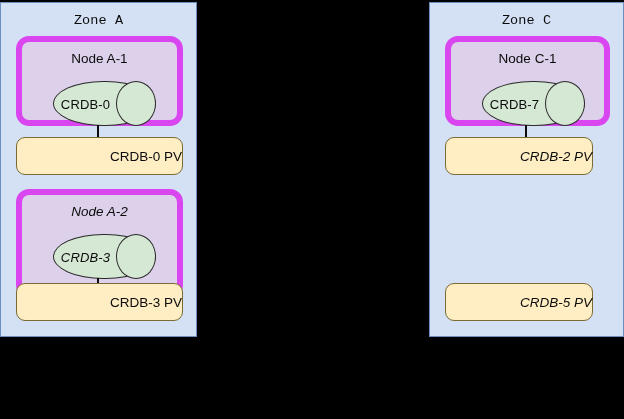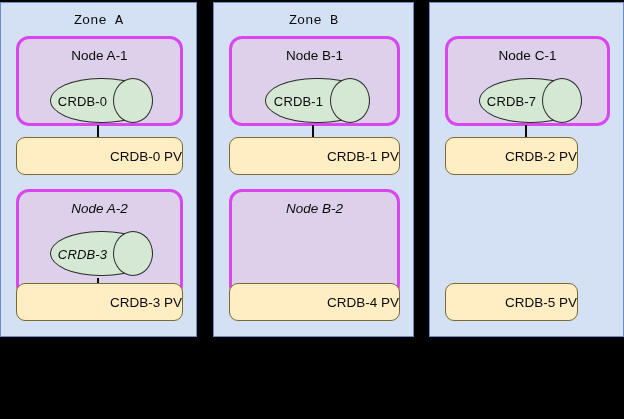--- a/index.html
+++ b/index.html
@@ -48,21 +48,21 @@
     font-size: 13.5px;
     color: #0b0b0b;
     letter-spacing: .1px;
     font-family: Liberation Mono, monospace;
   }
 
   
   .node {
     position: absolute;
     background: #ddd0ea;
-    border: 3px solid #d946ef;
+    border: 6px solid #d946ef;
     border-radius: 13px;
     box-sizing: border-box;
   }
   .node-title {
     position: absolute;
     top: 9px;
     left: 0;
     right: 0;
     text-align: center;
     font-size: 13.5px;
@@ -135,21 +135,21 @@
     border-radius: 9px;
     box-sizing: border-box;
     display: flex;
     align-items: center;
     justify-content: flex-end;
   }
   .pv-row1 { top: 134px; height: 38px; }
   .pv-row2 { top: 280px; height: 38px; }
   .zone-a .pv { left: 15px; width: 167px; }
   .zone-b .pv { left: 15px; width: 171px; }
-  .zone-c .pv { left: 15px; width: 133px; }
+  .zone-c .pv { left: 15px; width: 148px; font-style: italic; }
 
   .pv-label {
     font-size: 13.5px;
     color: #0b0b0b;
   }
 </style>
 </head>
 <body>
 
 <div id="canvas">
@@ -175,44 +175,23 @@
         <div class="cyl-cap"></div>
         <div class="cyl-label">CRDB-3</div>
       </div>
     </div>
     <div class="connector conn-row2"></div>
     <div class="pv pv-row2">
       <span class="pv-label">CRDB-3 PV</span>
     </div>
   </div>
 
-  <div class="zone zone-b">
-    <div class="zone-title">Zone B</div>
-
-    <div class="node node-row1">
-      <div class="node-title">Node B-1</div>
-      <div class="cyl">
-        <div class="cyl-cap"></div>
-        <div class="cyl-label">CRDB-1</div>
-      </div>
-    </div>
-    <div class="connector conn-row1"></div>
-    <div class="pv pv-row1">
-      <span class="pv-label">CRDB-1 PV</span>
-    </div>
-
-    <div class="node node-row2">
-      <div class="node-title">Node B-2</div>
-    </div>
-    <div class="pv pv-row2">
-      <span class="pv-label">CRDB-4 PV</span>
-    </div>
-  </div>
 
   <div class="zone zone-c">
+    <div class="zone-title">Zone C</div>
 
     <div class="node node-row1">
       <div class="node-title">Node C-1</div>
       <div class="cyl">
         <div class="cyl-cap"></div>
         <div class="cyl-label">CRDB-7</div>
       </div>
     </div>
     <div class="connector conn-row1"></div>
     <div class="pv pv-row1">

